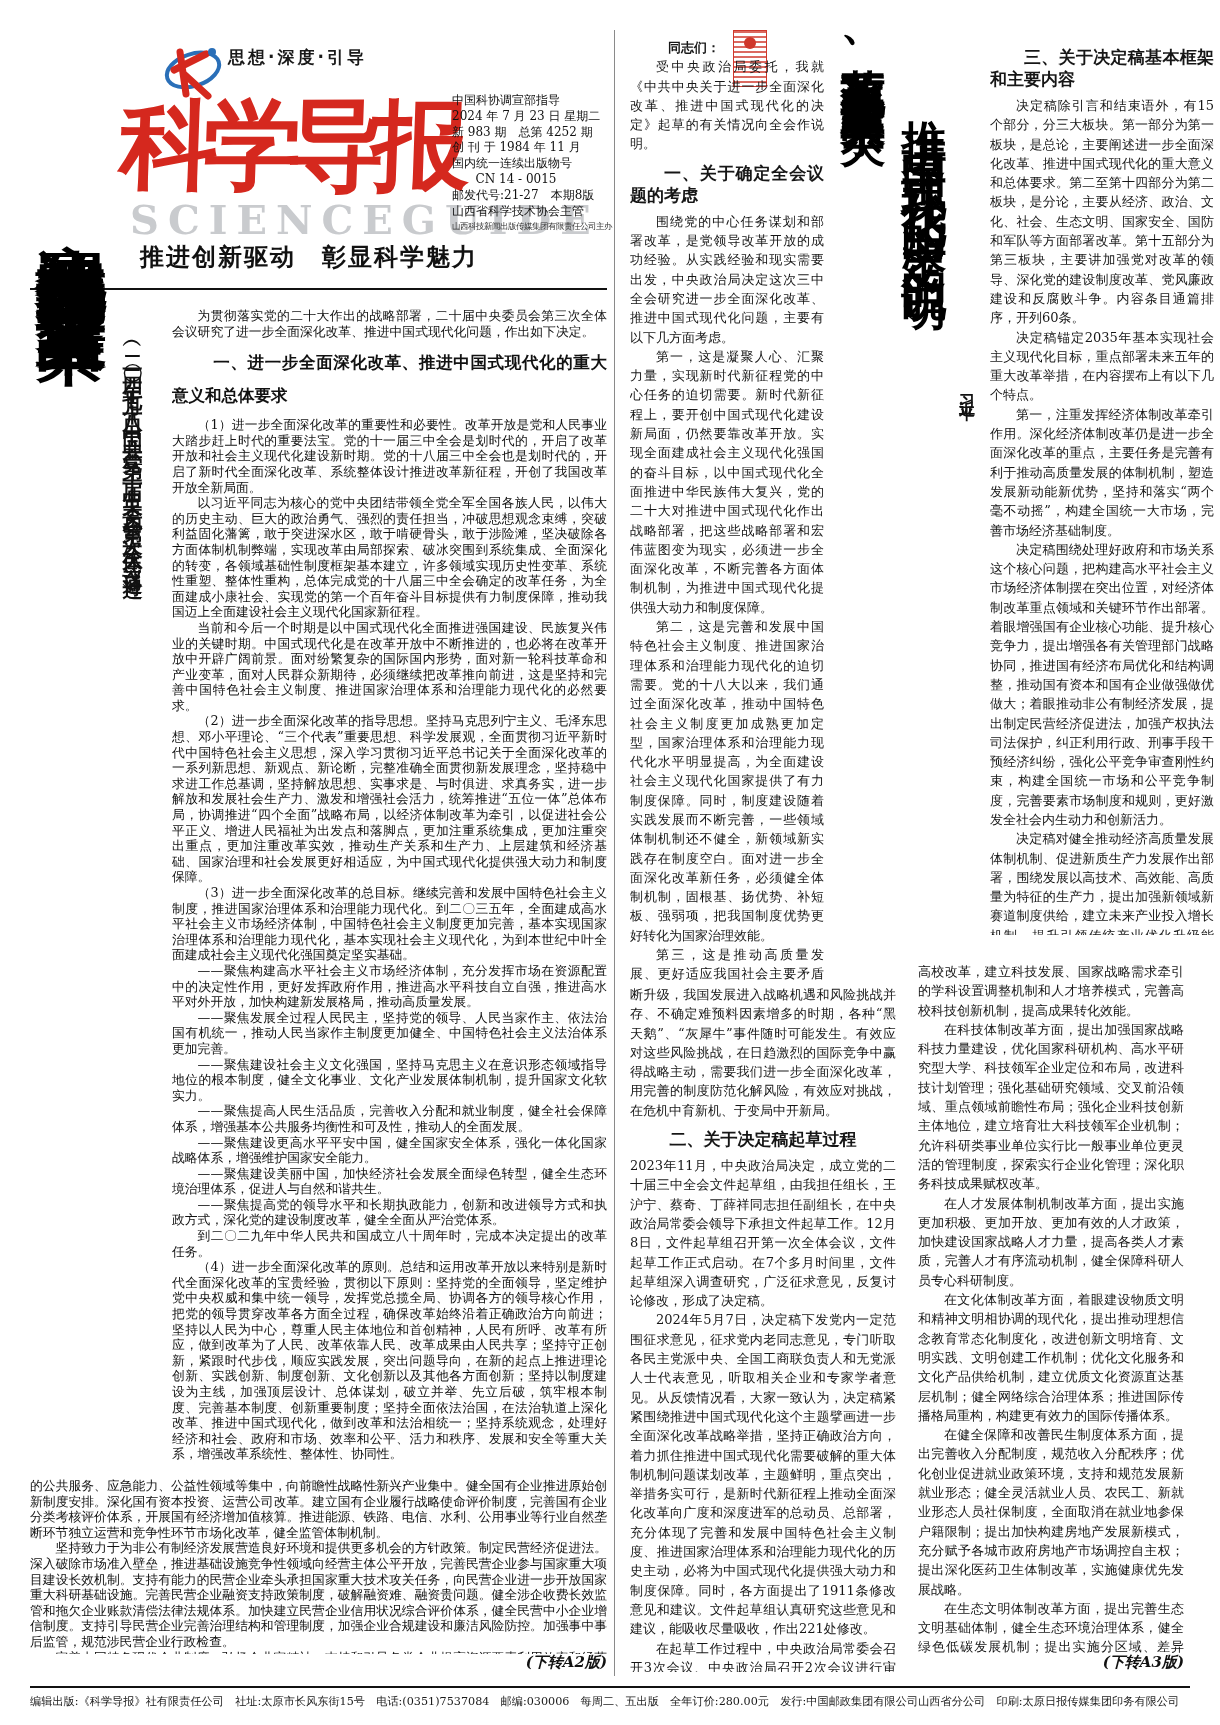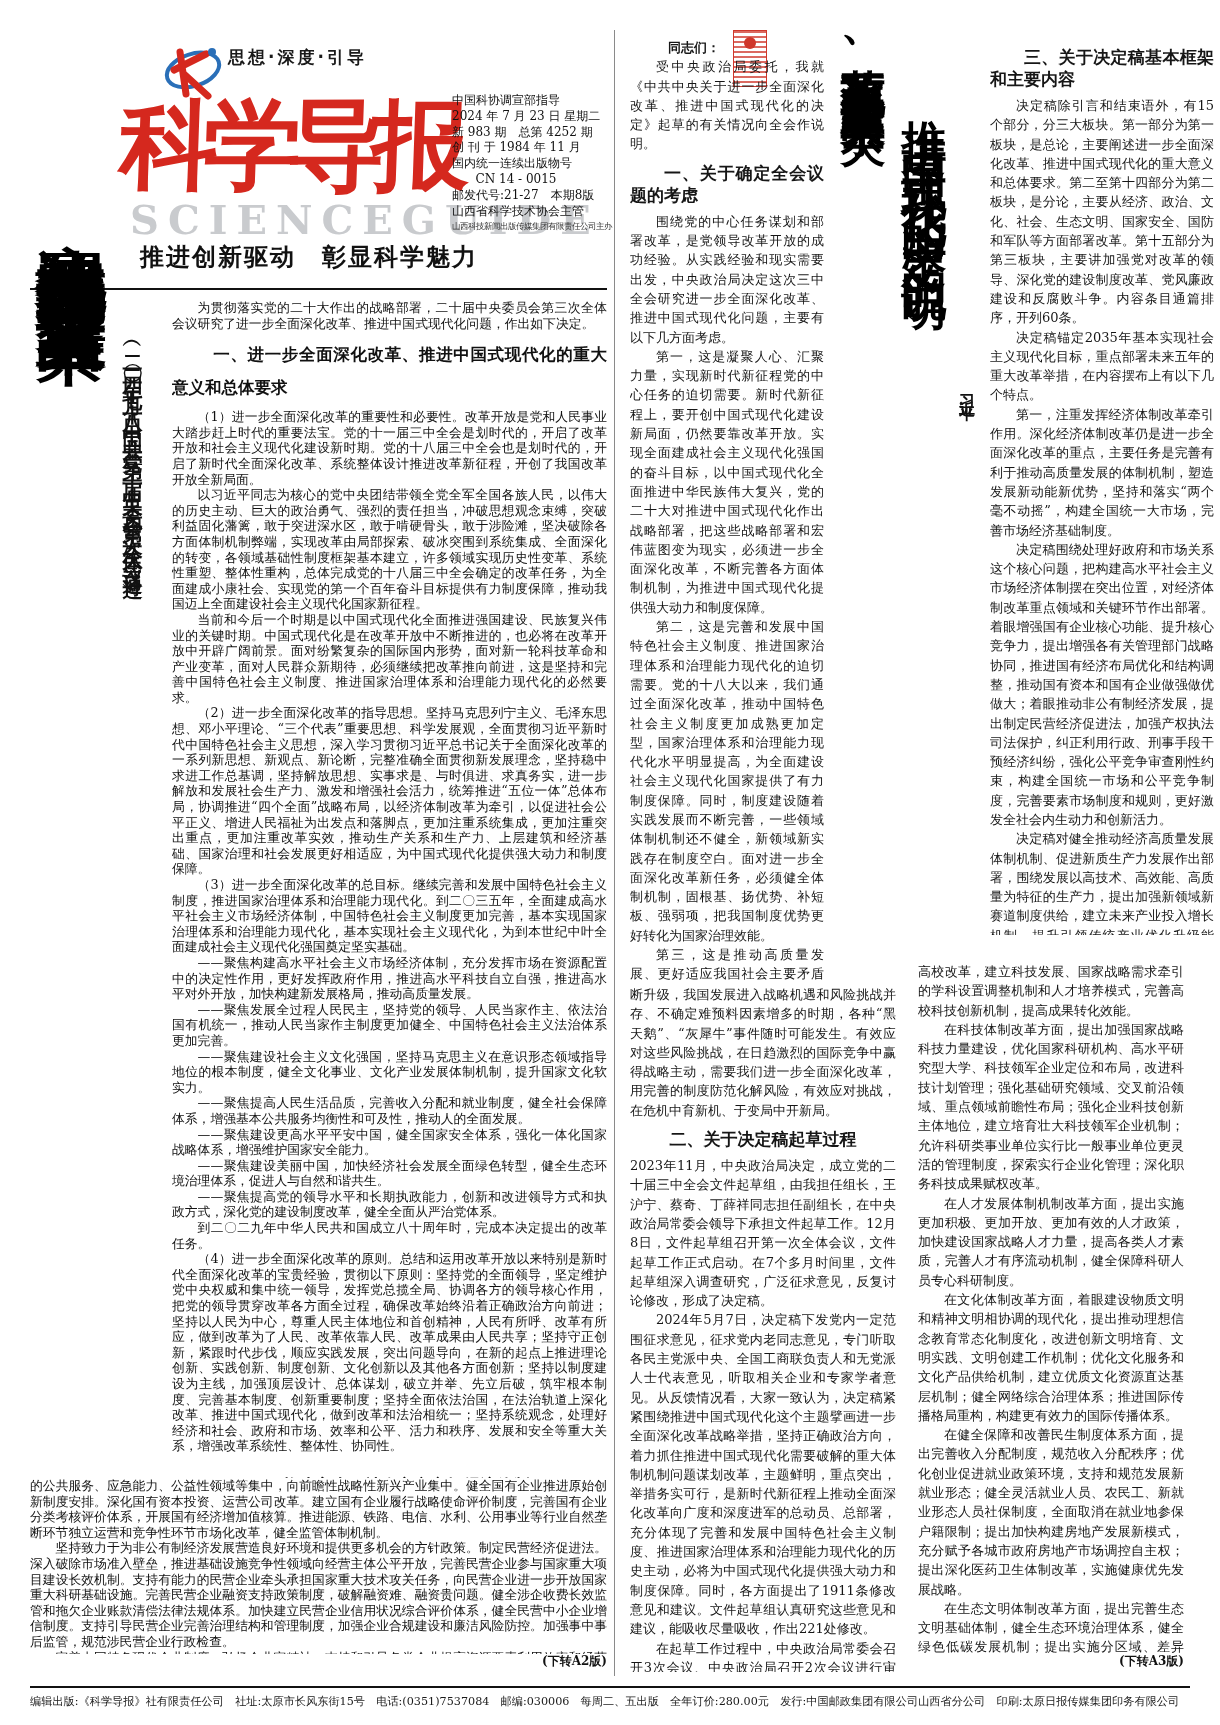--- a/index.html
+++ b/index.html
@@ -25,31 +25,31 @@
   
   .rule-masthead{left:30px;top:288px;width:577px;height:1.5px;background:#111;}
   .divider-v{left:614px;top:30px;width:1px;height:1646px;background:#8a8a8a;}
   .rule-footer{left:30px;top:1686px;width:1160px;height:1.8px;background:#111;}
   
   .dec-headline{left:30px;top:302px;width:56px;height:1104px;writing-mode:vertical-rl;text-orientation:upright;
         font-family:"DejaVu Sans",sans-serif;font-size:47px;font-weight:900;letter-spacing:-5.5px;
         line-height:56px;transform:scaleX(1.5);transform-origin:0 0;color:#000;}
   .dec-subtitle{left:113px;top:333px;width:40px;height:1002px;writing-mode:vertical-rl;text-orientation:upright;
         font-size:20px;font-weight:700;letter-spacing:7px;line-height:40px;color:#111;}
-  .dec-upper{left:172px;top:300px;width:435px;height:1178px;overflow:hidden;
+  .dec-upper{left:172px;top:308px;width:435px;height:1178px;overflow:hidden;
         font-size:12.8px;line-height:15.6px;text-align:justify;}
   .dec-lower{left:30px;top:1478px;width:577px;height:176px;overflow:hidden;
         font-size:12.8px;line-height:15.6px;text-align:justify;}
   .dec-upper p,.dec-lower p,.stmt p{margin:0;text-indent:2em;}
   .dec-lower p:first-child{text-indent:0;}
   .h-dec1{font-family:"DejaVu Sans",sans-serif;font-weight:800;font-size:16.5px;line-height:33px;
         margin:7px 0 5px 0;text-indent:2.5em;}
   .h-dec2{font-family:"DejaVu Sans",sans-serif;font-weight:800;font-size:16.5px;line-height:23px;
         margin:20px 0 5px 0;text-align:center;}
-  .cont-note{font-size:12px;font-weight:600;}
+  .cont-note{font-size:15px;font-weight:600;font-style:italic;}
   .dec-cont{left:455px;top:1653px;width:152px;text-align:right;}
   
   .stmt{font-size:13px;line-height:19.3px;text-align:justify;color:#161616;}
   .colA{left:630px;top:38px;width:194px;height:947px;overflow:hidden;}
   .colA2{left:630px;top:985px;width:266px;height:687px;overflow:hidden;}
   .colA2 p:first-child{text-indent:0;}
   .colC{left:990px;top:38px;width:224px;height:897px;overflow:hidden;}
   .colD{left:918px;top:962px;width:266px;height:696px;overflow:hidden;}
   .colD p:first-child{text-indent:0;}
   .h-stmt{font-family:"DejaVu Sans",sans-serif;font-weight:800;font-size:17px;line-height:22px;

